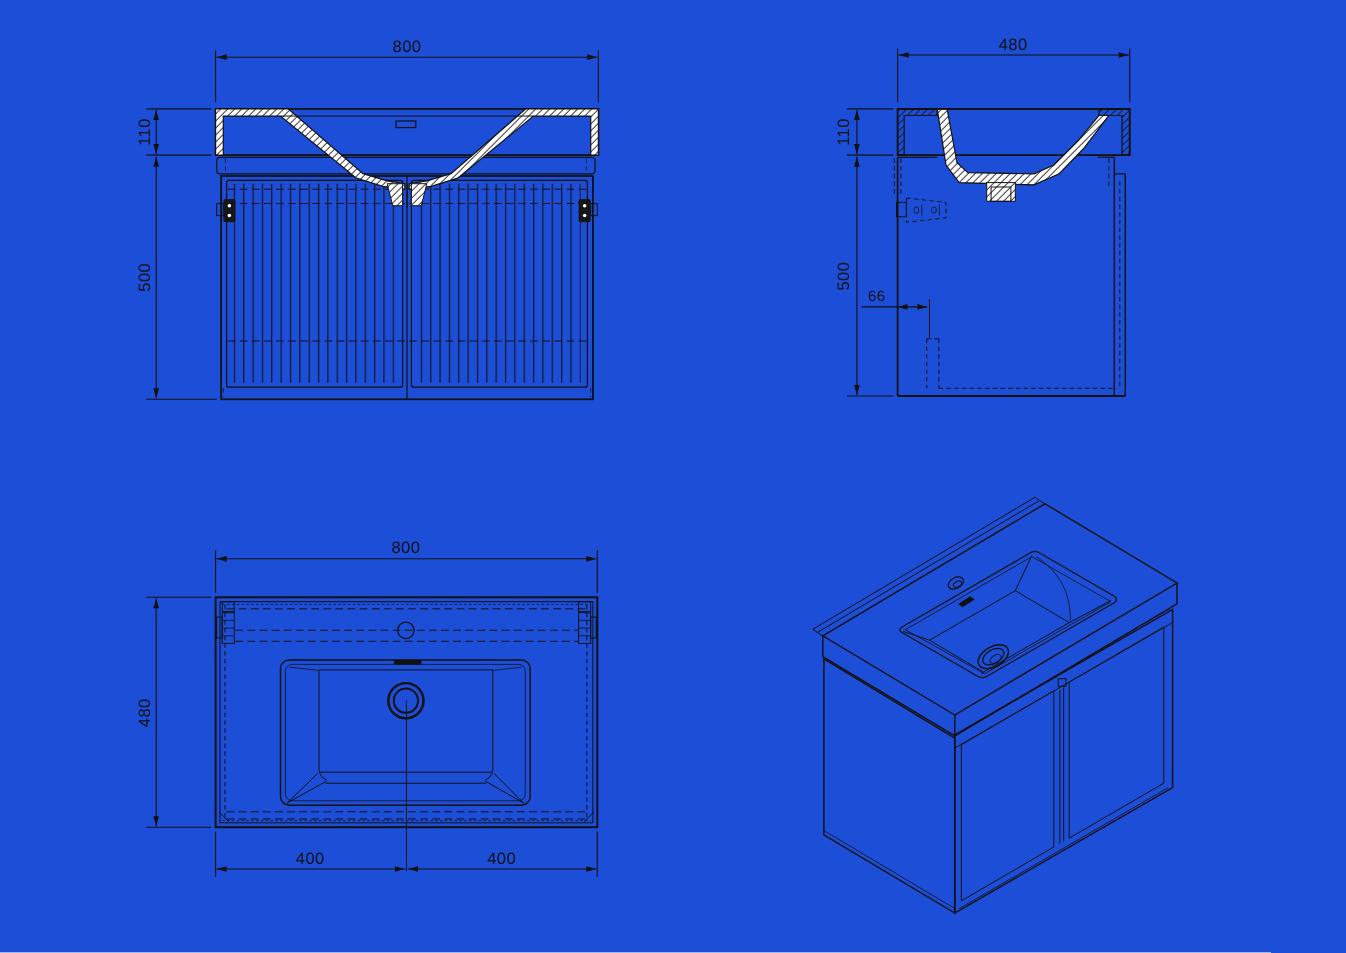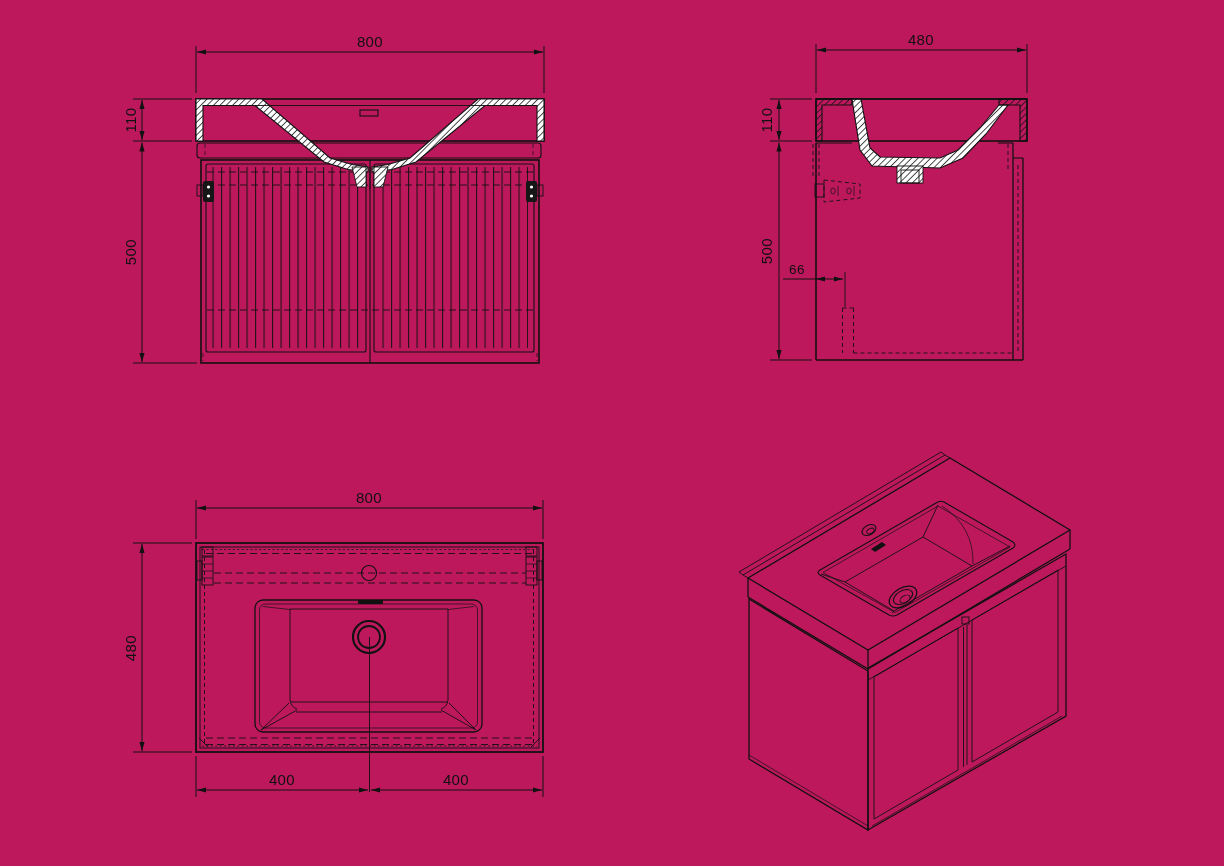--- a/index.html
+++ b/index.html
@@ -1,16 +1,16 @@
 <!DOCTYPE html>
 <html><head>
 <meta charset="utf-8">
 <style>
   html,body{margin:0;padding:0;background:#fff;}
-  .canvas{position:relative;width:1224px;height:866px;background:#be185d;overflow:hidden;
+  .canvas{position:relative;width:1224px;height:866px;background:#1d4ed8;overflow:hidden;
           font-family:"Liberation Sans", sans-serif;}
   svg{display:block;}
   .ln{stroke:#111;fill:none;stroke-linecap:butt;}
   .s18{stroke-width:1.8;} .s16{stroke-width:1.6;} .s13{stroke-width:1.3;}
   .s11{stroke-width:1.1;} .s09{stroke-width:0.9;} .s07{stroke-width:0.7;}
   .dash{stroke-dasharray:7,4;} .dash2{stroke-dasharray:4,3;} .fdash{stroke-dasharray:2.2,2.2;}
   .dimln{stroke:#111;stroke-width:1;fill:none;}
   .arrow{fill:#111;stroke:none;}
   .dim-text{font-family:"Liberation Sans", sans-serif;font-size:15px;fill:#111;
             text-anchor:middle;letter-spacing:0.4px;}

